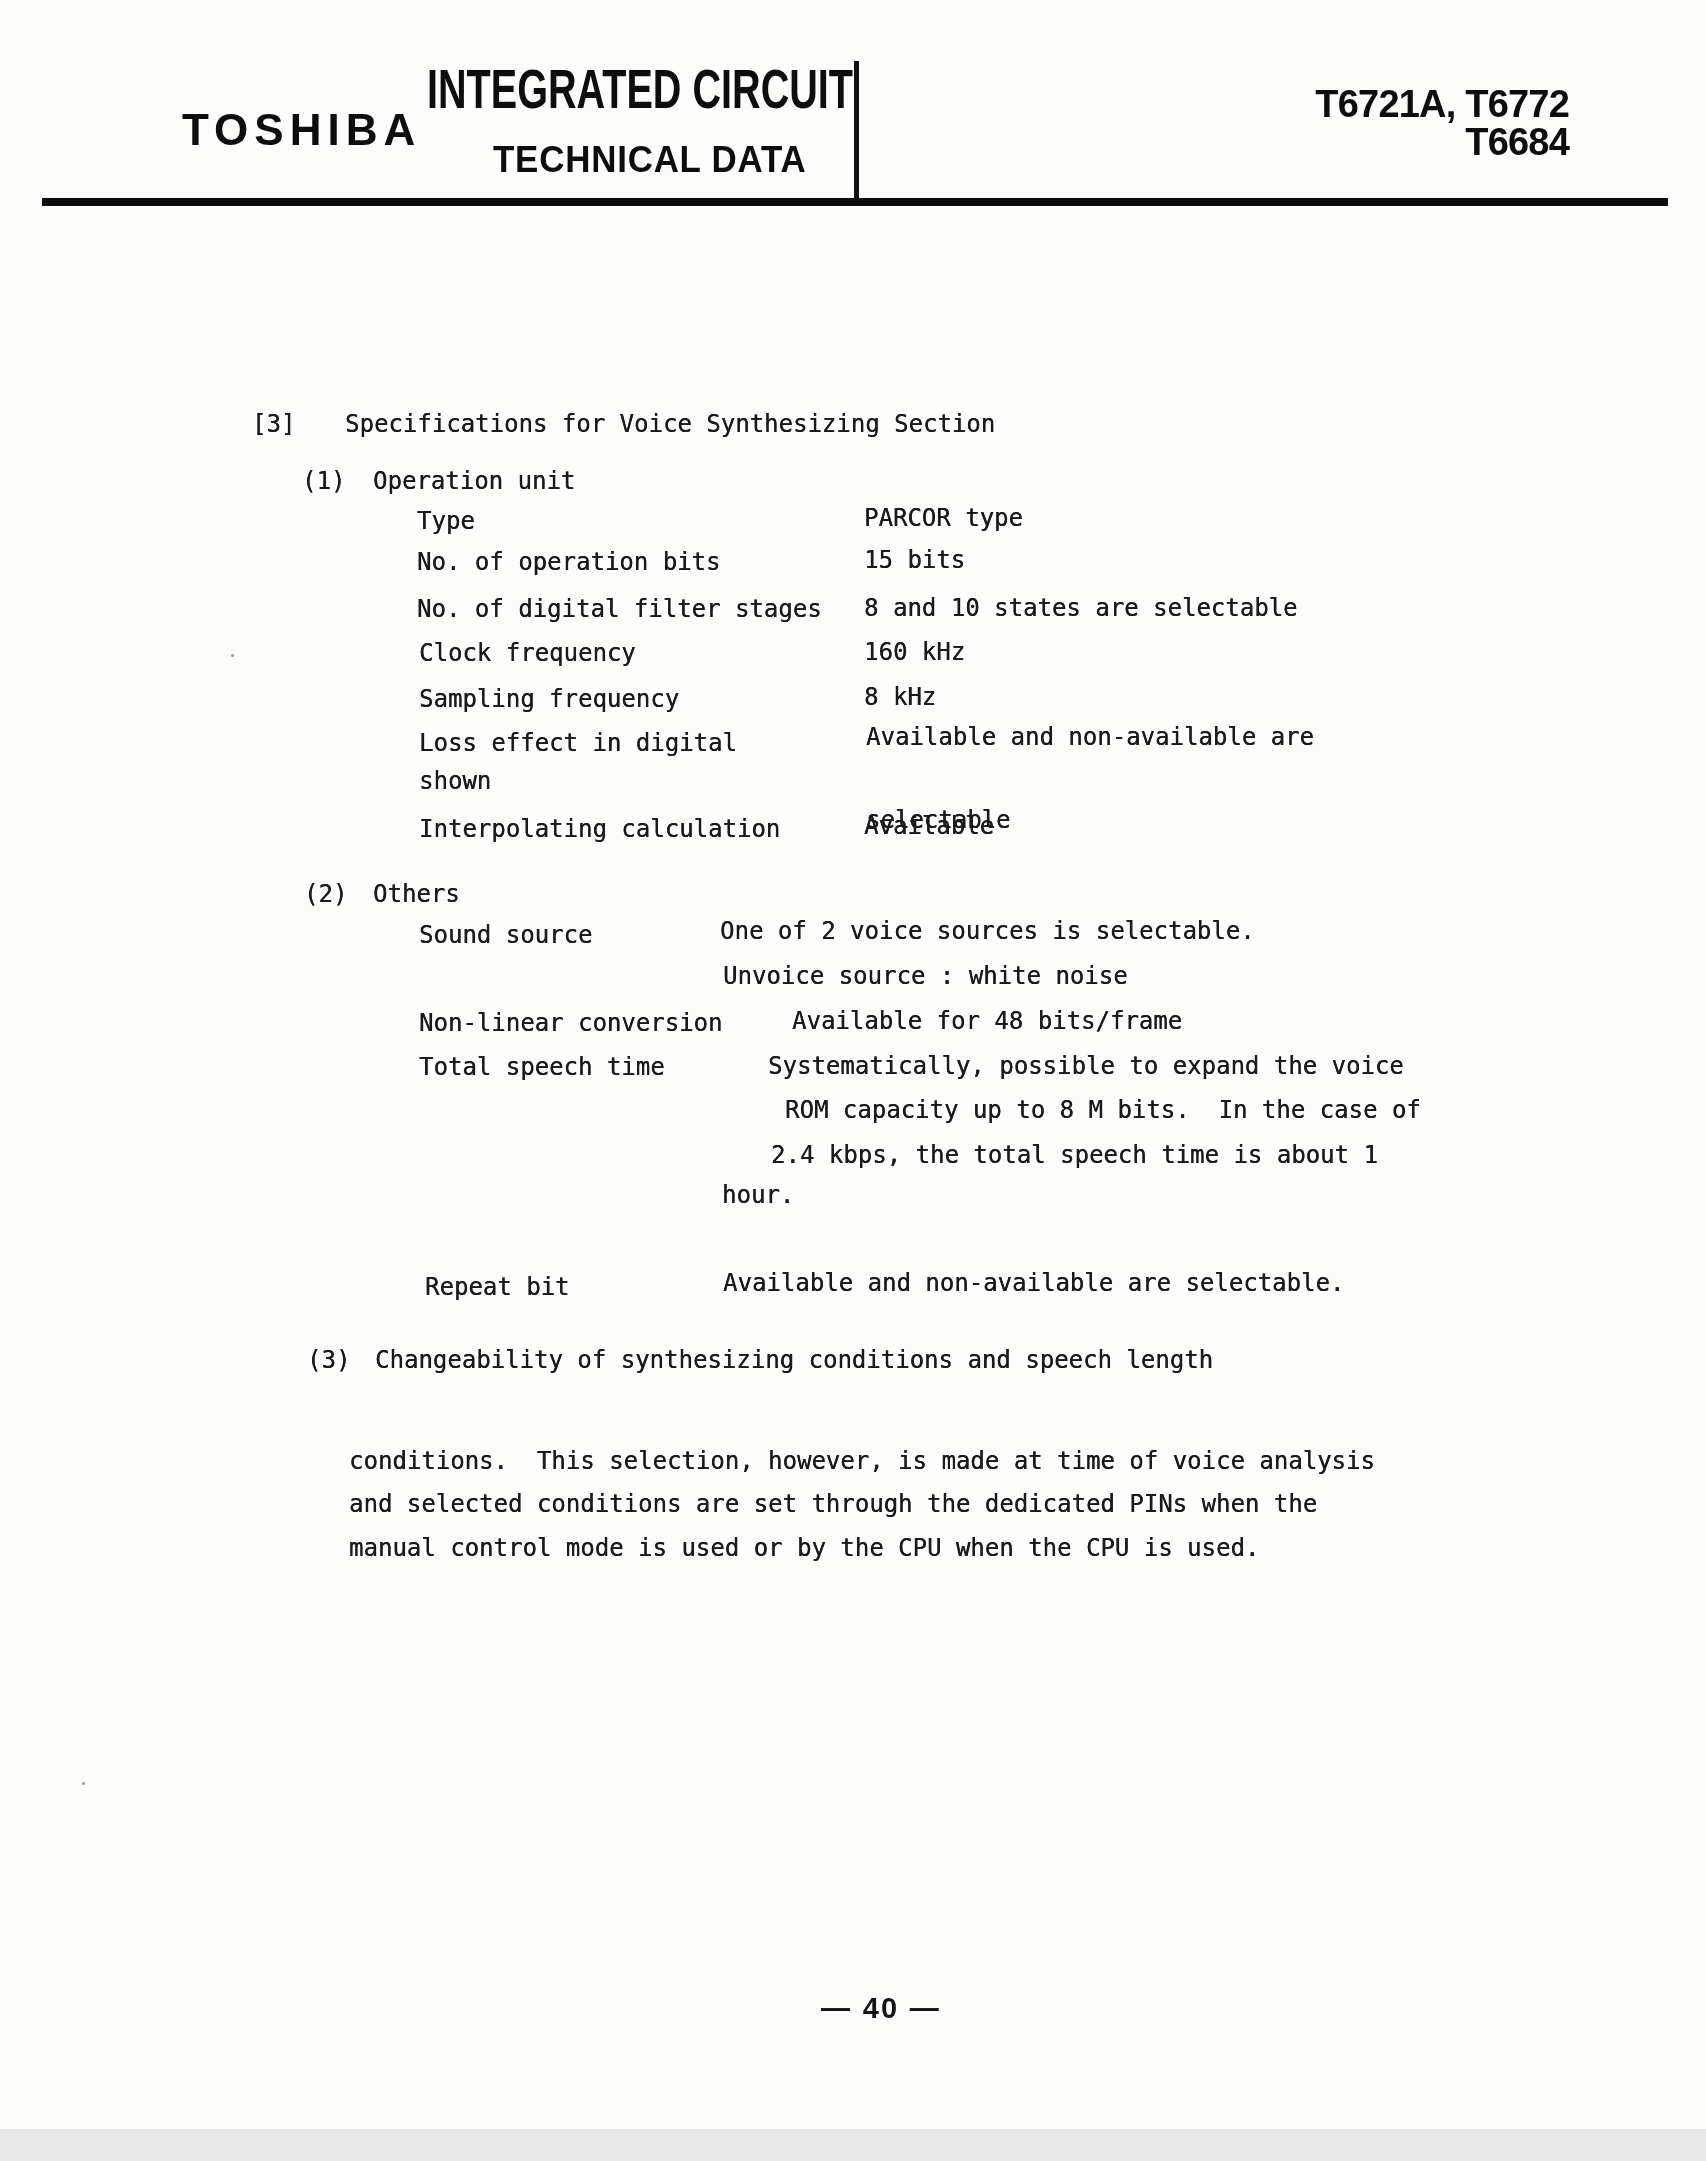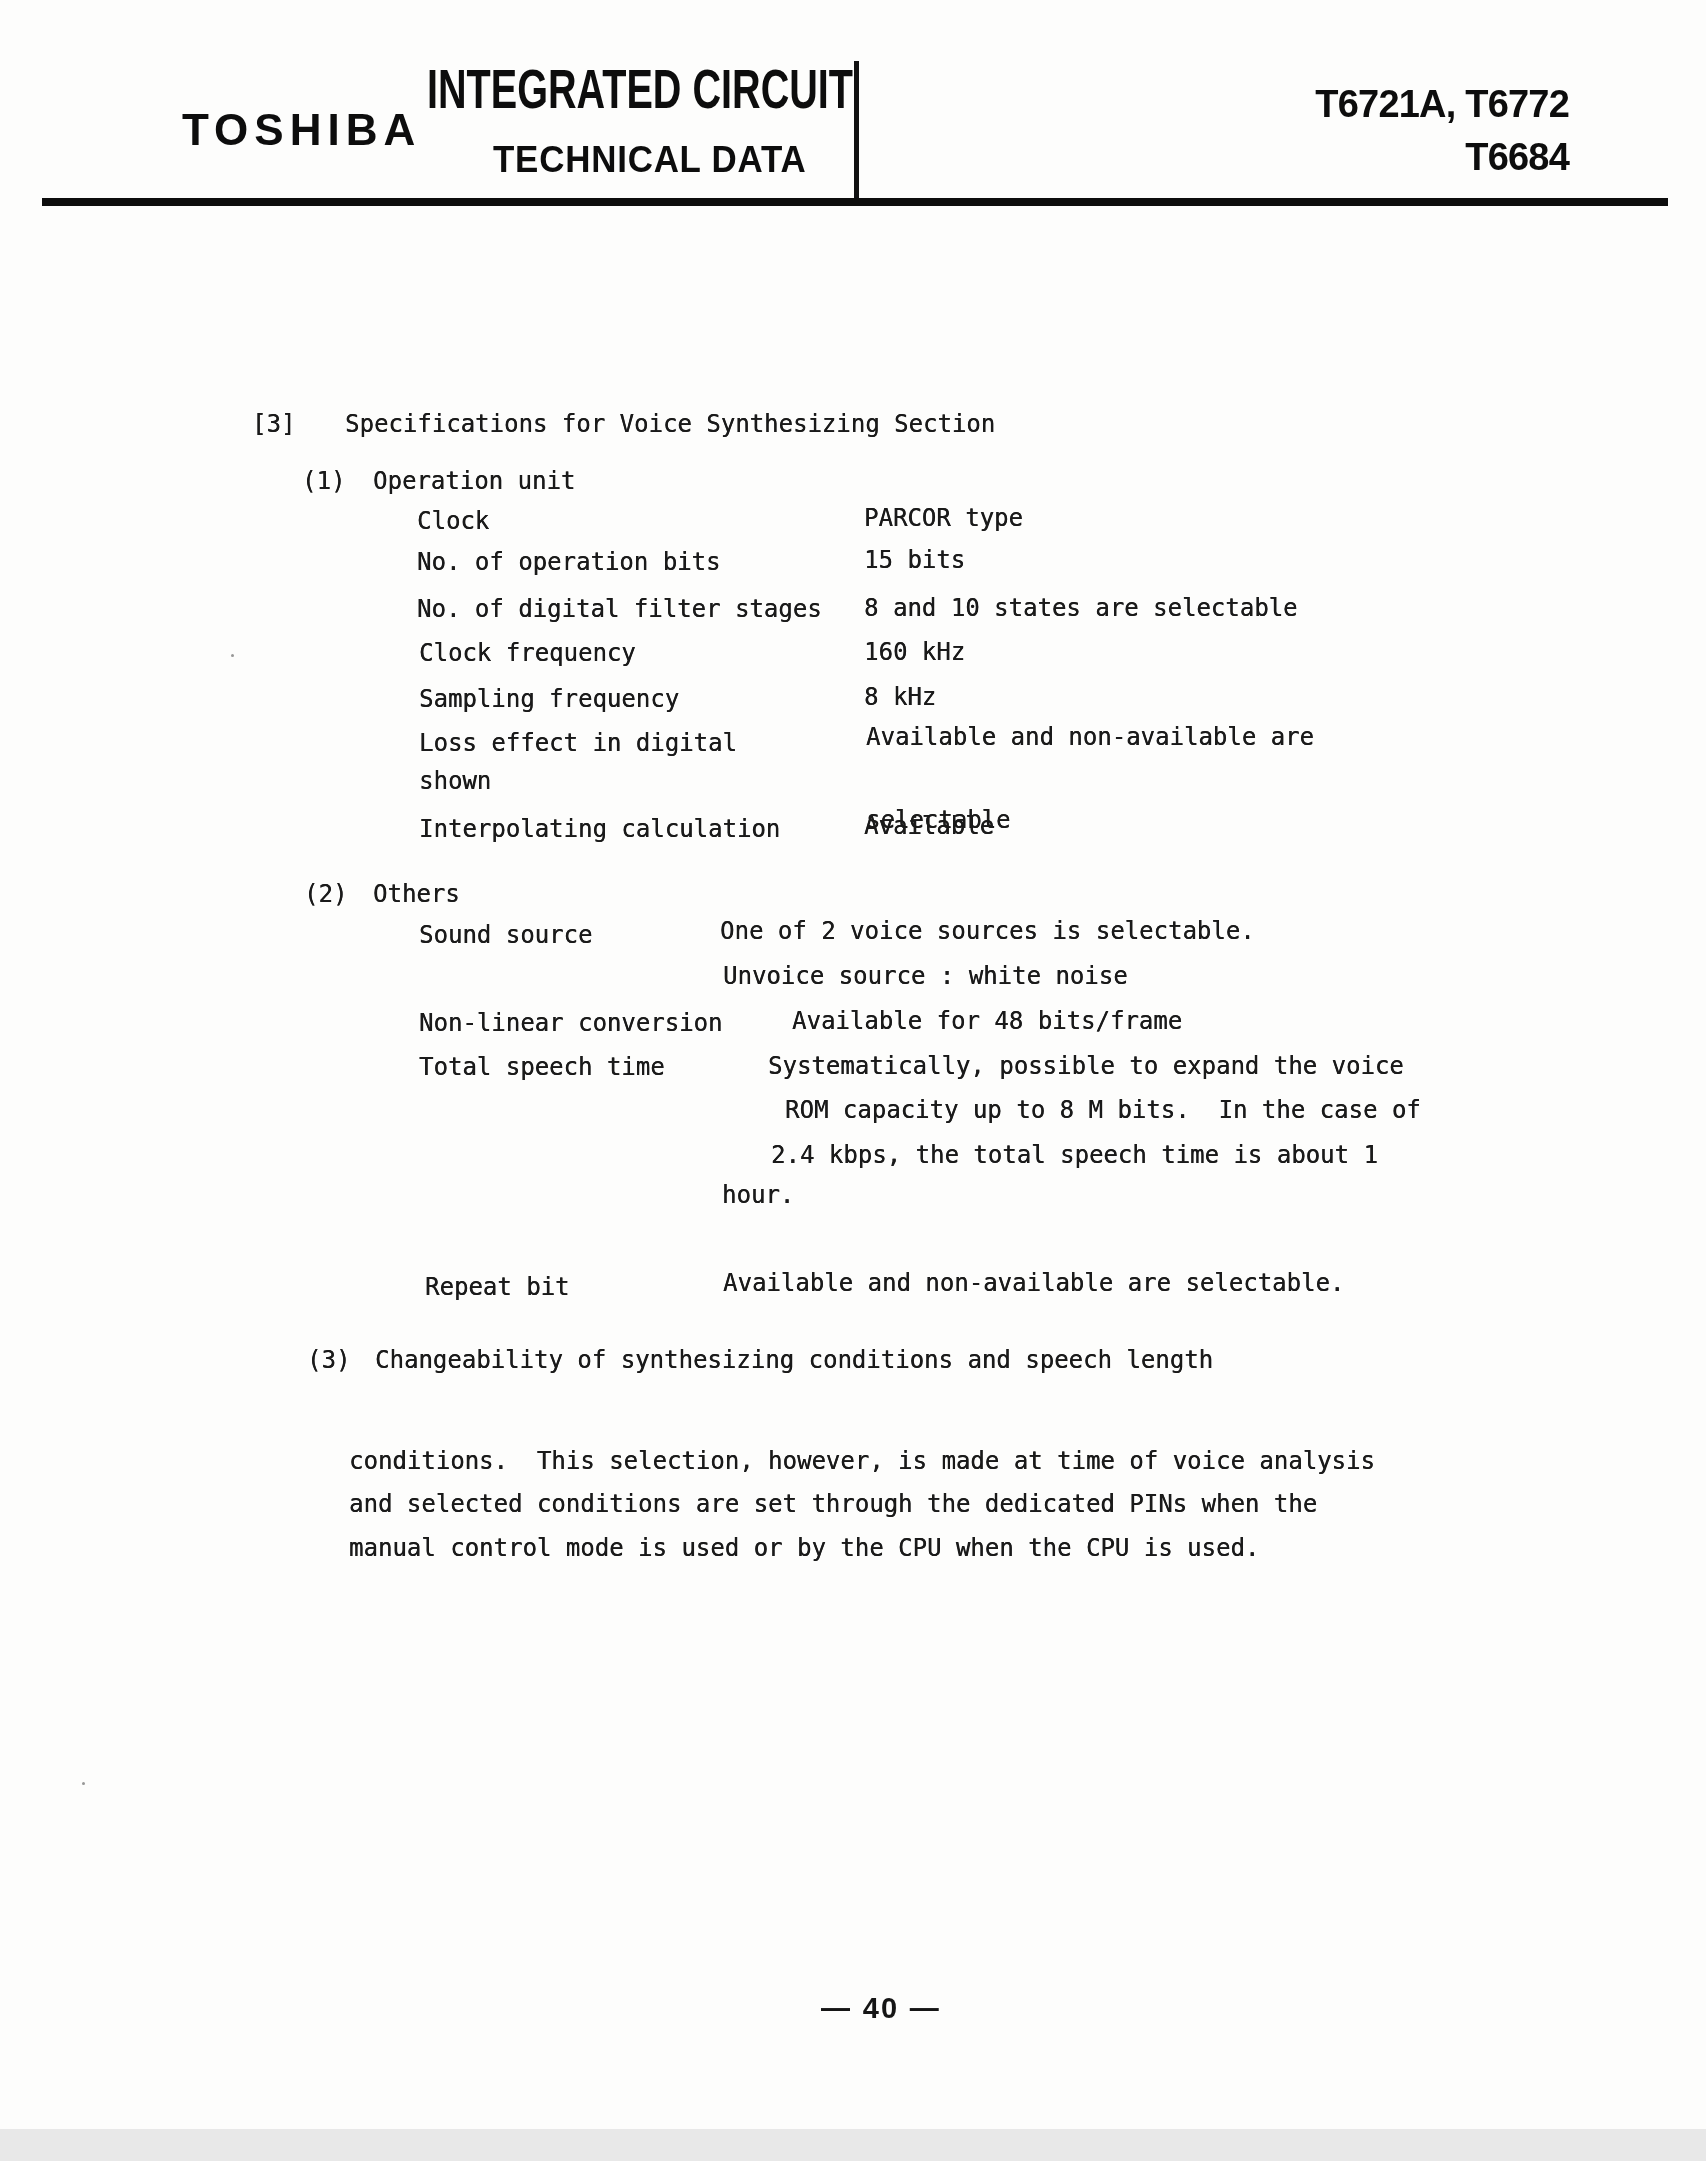--- a/index.html
+++ b/index.html
@@ -46,21 +46,21 @@
     position:absolute;left:42px;top:198px;width:1626px;height:7.6px;
     background:#0d0d0d;
   }
   .pn{
     position:absolute;left:1251px;width:318px;
     text-align:right;
     font-size:38px;font-weight:900;letter-spacing:-0.8px;
     line-height:1;color:#0d0d0d;white-space:pre;
   }
   .pn1{top:85px;}
-  .pn2{top:123px;margin-top:15px;}
+  .pn2{top:123px;}
   .footer-num{
     position:absolute;left:781px;top:1994px;
     font-size:29px;font-weight:bold;letter-spacing:2.3px;
     line-height:1;color:#151515;white-space:pre;margin-left:40px;
   }
   .speck{
     position:absolute;width:3px;height:3px;border-radius:50%;
     background:#444;opacity:.55;
   }
 </style>
@@ -76,21 +76,21 @@
   <div class="pn pn1">T6721A, T6772</div>
   <div class="pn pn2">T6684</div>
   <div class="hrule"></div>
 
   <div class="tl" style="left:252px;top:412px">[3]</div>
   <div class="tl" style="left:345px;top:412px">Specifications for Voice Synthesizing Section</div>
 
   <div class="tl" style="left:302px;top:469px">(1)</div>
   <div class="tl" style="left:373px;top:469px">Operation unit</div>
 
-  <div class="tl" style="left:417px;top:509px">Clock</div>
+  <div class="tl" style="left:417px;top:509px">Type</div>
   <div class="tl" style="left:864px;top:506px">PARCOR type</div>
 
   <div class="tl" style="left:417px;top:550px">No. of operation bits</div>
   <div class="tl" style="left:864px;top:548px">15 bits</div>
 
   <div class="tl" style="left:417px;top:597px">No. of digital filter stages</div>
   <div class="tl" style="left:864px;top:596px">8 and 10 states are selectable</div>
 
   <div class="tl" style="left:419px;top:641px">Clock frequency</div>
   <div class="tl" style="left:864px;top:640px">160 kHz</div>

